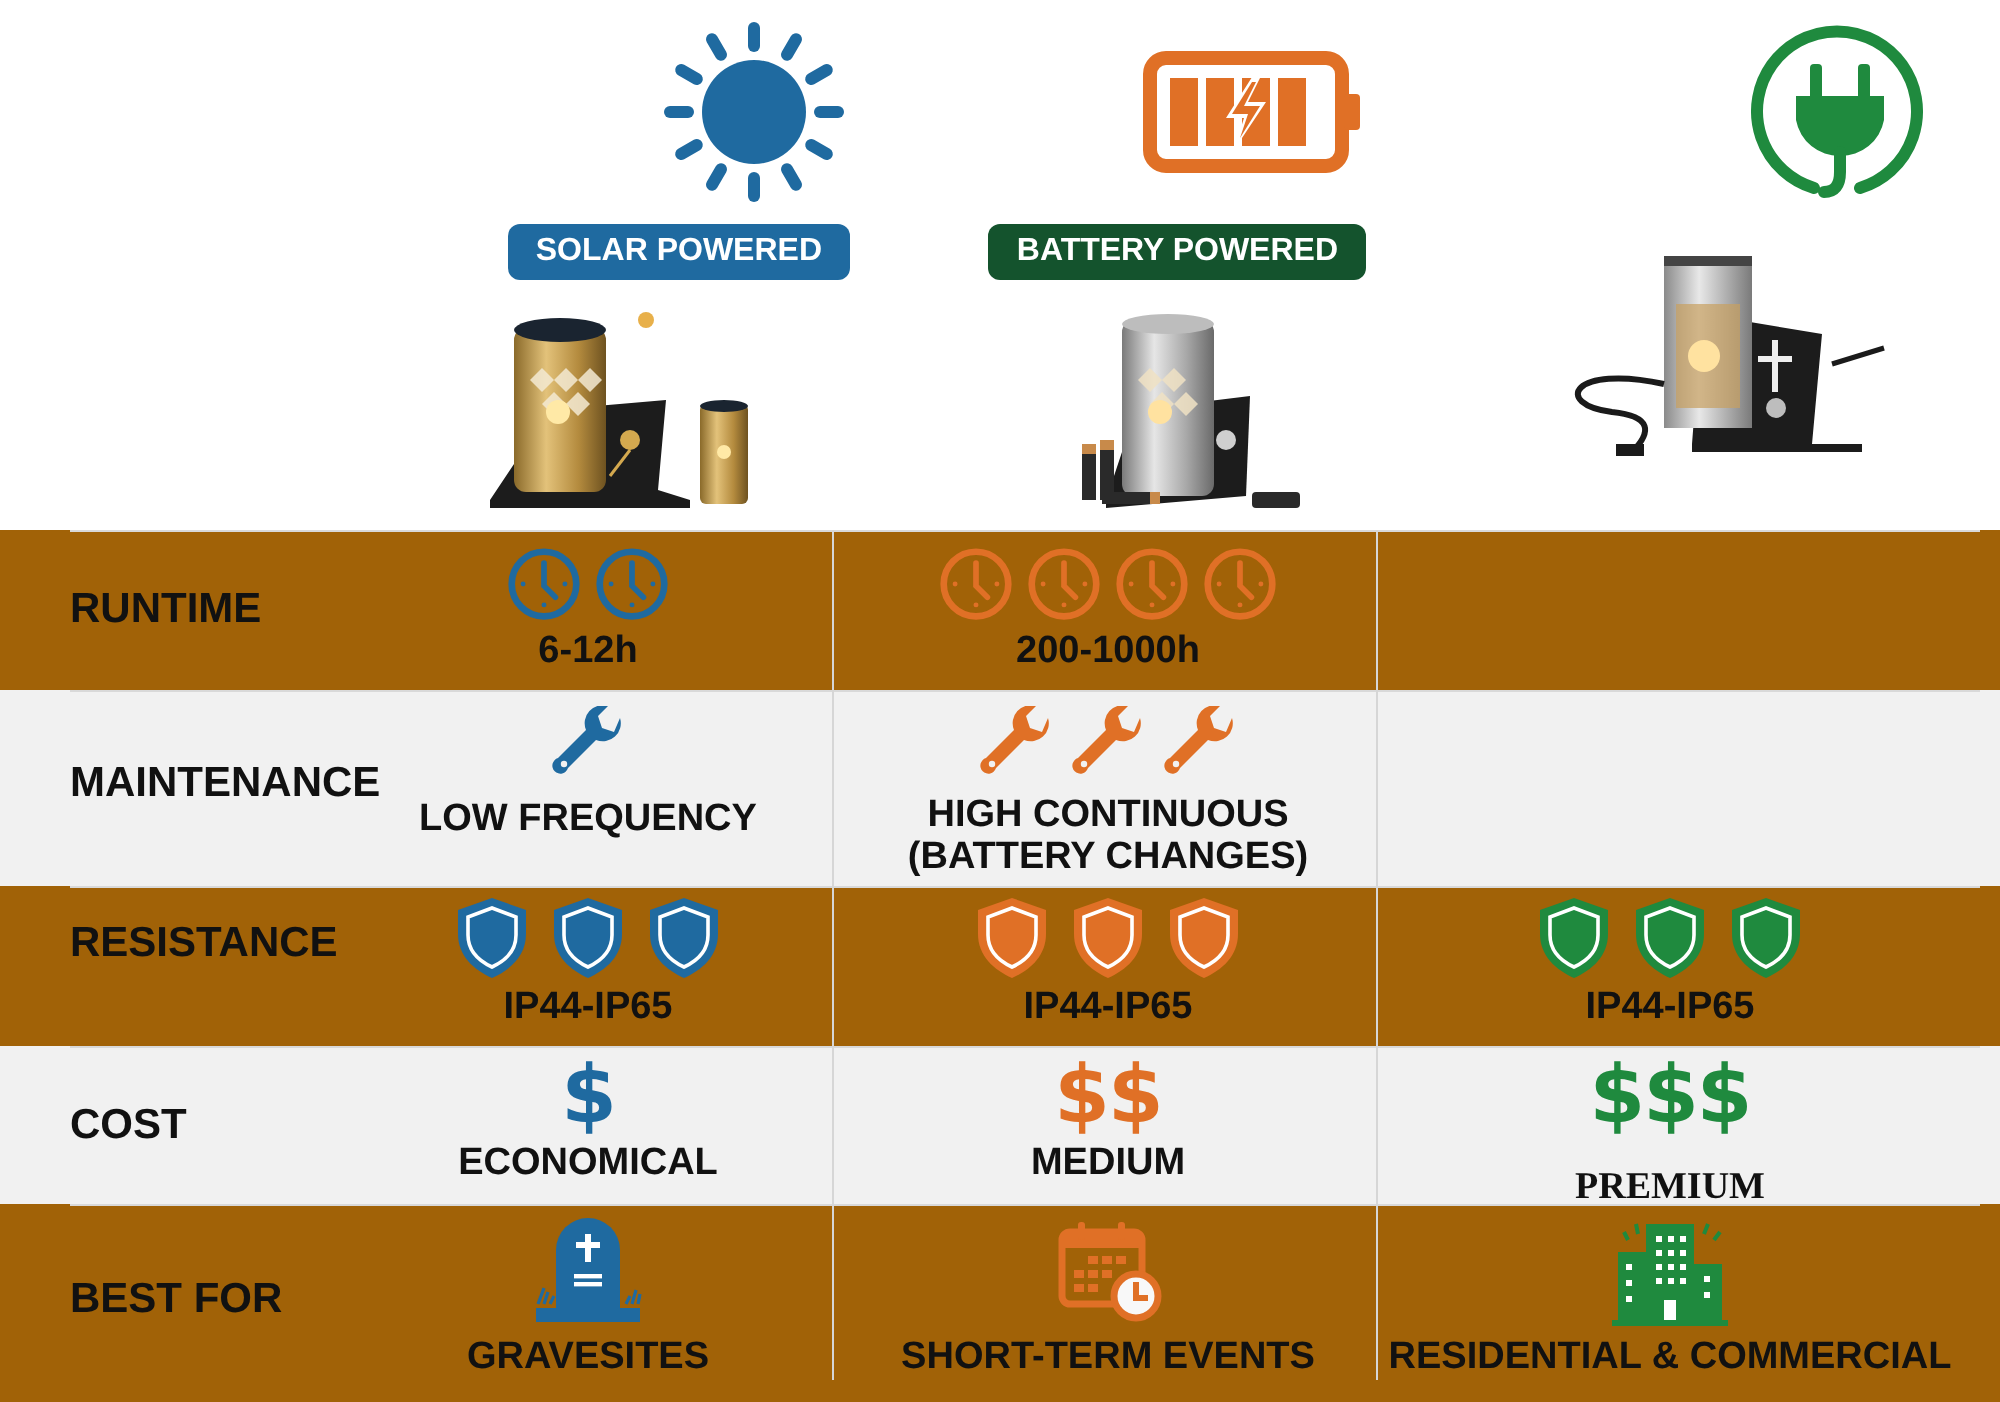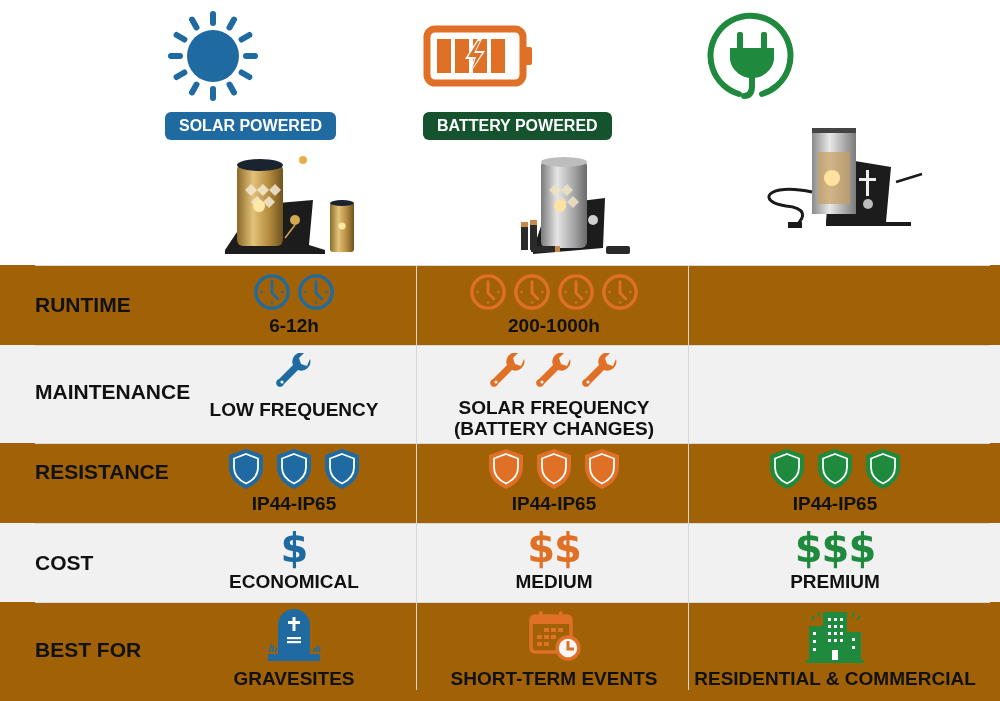--- a/index.html
+++ b/index.html
@@ -1,20 +1,20 @@
 <!DOCTYPE html>
 <html><head>
 <meta charset="utf-8">
 <style>
   * { box-sizing: border-box; margin: 0; padding: 0; }
   html, body { width: 1000px; height: 701px; background: #ffffff; overflow: hidden; }
   body { font-family: "DejaVu Sans", "Liberation Sans", sans-serif; color: #1a1a1a; position: relative; }
 
   .header { position: absolute; left: 0; top: 0; width: 1000px; height: 265px; background: #ffffff; }
-  .col-head { position: absolute; top: 0; width: 260px; height: 265px; display: flex; flex-direction: column; align-items: flex-start; }
+  .col-head { position: absolute; top: 0; width: 260px; height: 265px; display: flex; flex-direction: column; align-items: flex-end; }
   .col-head .icon-wrap { height: 112px; display: flex; align-items: center; justify-content: center; margin-top: 0; }
   .pill { height: 28px; padding: 0 14px; border-radius: 6px; color: #fff; font-size: 16px; font-weight: normal; letter-spacing: 0; display: flex; align-items: center; justify-content: center; white-space: nowrap; font-family: "Liberation Sans", "DejaVu Sans", sans-serif; font-weight: bold; }
   .product { margin-top: 8px; width: 240px; height: 112px; display: flex; align-items: center; justify-content: center; }
   .row { position: absolute; left: 0; width: 1000px; }
   .row.alt { background: #f1f1f1; }
   .row.plain { background: #a16207; }
   .row-line { position: absolute; left: 35px; right: 10px; height: 1px; background: #d9d9d9; }
   .label { position: absolute; left: 35px; font-size: 21px; font-weight: bold; color: #111; line-height: 24px; font-family: "Liberation Sans", "DejaVu Sans", sans-serif; }
   .cell { position: absolute; display: flex; flex-direction: column; align-items: center; justify-content: flex-start; text-align: center; }
   .cell .icons { display: flex; gap: 6px; align-items: center; justify-content: center; }
@@ -257,21 +257,21 @@
         </svg>
       <svg width="40" height="40" viewBox="0 0 40 40">
           <path d="M36 6 a9 9 0 0 1 -12 11 L10 31 a4 4 0 1 1 -5 -5 L19 12 a9 9 0 0 1 11 -12 l-5 5 l2 6 l6 2 z" fill="#e07026"></path>
           <circle cx="8" cy="29" r="1.6" fill="#f1f1f1"></circle>
         </svg>
       <svg width="40" height="40" viewBox="0 0 40 40">
           <path d="M36 6 a9 9 0 0 1 -12 11 L10 31 a4 4 0 1 1 -5 -5 L19 12 a9 9 0 0 1 11 -12 l-5 5 l2 6 l6 2 z" fill="#e07026"></path>
           <circle cx="8" cy="29" r="1.6" fill="#f1f1f1"></circle>
         </svg>
     </div>
-    <div class="val" style="margin-top:4px;">SOLAR FREQUENCY</div>
+    <div class="val" style="margin-top:4px;">HIGH CONTINUOUS</div>
     <div class="val">(BATTERY CHANGES)</div>
   </div>
 </div>
 
 <div class="row plain" style="top:443px;height:80px;">
   <div class="row-line" style="top:0;"></div>
   <div class="label" style="top:17px;">
     <div>RESISTANCE</div>
   </div>
   <div class="cell" style="left:170px;width:248px;top:4px;height:72px;">
@@ -333,21 +333,21 @@
   <div class="cell" style="left:170px;width:248px;top:4px;height:72px;">
     <div class="dollar" style="color:#1f6aa0;">$</div>
     <div class="val" style="margin-top:2px;">ECONOMICAL</div>
   </div>
   <div class="cell" style="left:418px;width:272px;top:4px;height:72px;">
     <div class="dollar" style="color:#e07026;">$$</div>
     <div class="val" style="margin-top:2px;">MEDIUM</div>
   </div>
   <div class="cell" style="left:690px;width:290px;top:4px;height:72px;">
     <div class="dollar" style="color:#1f8a3e;">$$$</div>
-    <div class="val" style="margin-top:2px;">PREMIUM</div>
+    <div class="val" style="margin-top:14px;font-family:Liberation Serif, serif;">PREMIUM</div>
   </div>
 </div>
 
 <div class="row plain" style="top:602px;height:99px;">
   <div class="row-line" style="top:0;"></div>
   <div class="label" style="top:36px;">BEST FOR</div>
   <div class="cell" style="left:170px;width:248px;top:6px;height:84px;">
     <div class="icons">
       <svg width="54" height="54" viewBox="0 0 54 54">
         <path d="M11 46 V17 A16 16 0 0 1 43 17 V46 Z" fill="#1f6aa0"></path>

